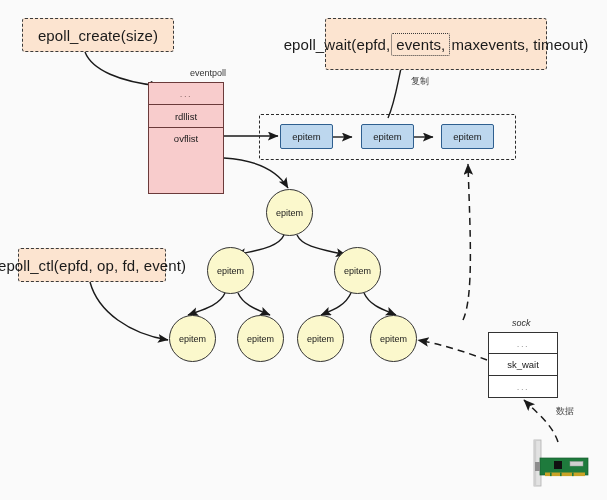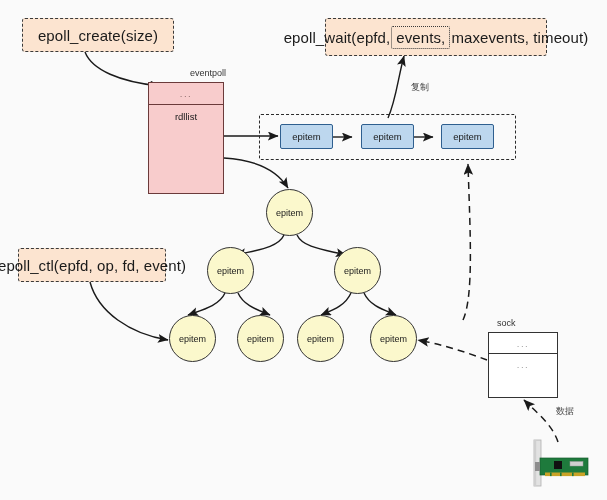--- a/index.html
+++ b/index.html
@@ -177,50 +177,51 @@
 
     <path d="M487,360 C466,352 440,344 418,340" fill="none" stroke="#1a1a1a" stroke-width="1.5" stroke-dasharray="7,5" marker-end="url(#ahd)"></path>
 
     <path d="M558,442 C552,424 536,412 524,400" fill="none" stroke="#1a1a1a" stroke-width="1.5" stroke-dasharray="7,5" marker-end="url(#ahd)"></path>
   </svg>
 
   <div class="api-box" style="left:22px; top:18px; width:152px; height:34px;">
     <span>epoll_create(size)</span>
   </div>
 
-  <div class="api-box" style="left:325px; top:18px; width:222px; height:38px;">
+  <div class="api-box" style="left:325px; top:18px; width:222px; height:52px;">
     <span class="seg">epoll_wait(epfd,</span>
     <span class="seg seg-boxed">events,</span>
     <span class="seg">maxevents, timeout)</span>
   </div>
 
   <div class="api-box" style="left:18px; top:248px; width:148px; height:34px;">
     <span>epoll_ctl(epfd, op, fd, event)</span>
   </div>
 
   <div class="label" style="left:190px; top:68px;">eventpoll</div>
 
   <div class="struct-pink" style="left:148px; top:82px; width:76px; height:112px;">
     <div class="row dots">...</div>
     <div class="row">rdllist</div>
+    <div class="row">ovflist</div>
   </div>
 
   <div class="region-dashdot" style="left:259px; top:114px; width:257px; height:46px;"></div>
 
   <div class="epitem-blue" style="left:280px; top:124px; width:53px; height:25px;">
     <span>epitem</span>
   </div>
   <div class="epitem-blue" style="left:361px; top:124px; width:53px; height:25px;">
     <span>epitem</span>
   </div>
   <div class="epitem-blue" style="left:441px; top:124px; width:53px; height:25px;">
     <span>epitem</span>
   </div>
 
-  <div class="label label-cn" style="left:411px; top:75px;margin-top:6px;">复制</div>
+  <div class="label label-cn" style="left:411px; top:75px;">复制</div>
 
   <div class="epitem-circle" style="left:266px; top:189px; width:47px; height:47px;">
     <span>epitem</span>
   </div>
 
   <div class="epitem-circle" style="left:207px; top:247px; width:47px; height:47px;">
     <span>epitem</span>
   </div>
   <div class="epitem-circle" style="left:334px; top:247px; width:47px; height:47px;">
     <span>epitem</span>
@@ -232,24 +233,25 @@
   <div class="epitem-circle" style="left:237px; top:315px; width:47px; height:47px;">
     <span>epitem</span>
   </div>
   <div class="epitem-circle" style="left:297px; top:315px; width:47px; height:47px;">
     <span>epitem</span>
   </div>
   <div class="epitem-circle" style="left:370px; top:315px; width:47px; height:47px;">
     <span>epitem</span>
   </div>
 
-  <div class="label" style="left:497px; top:318px;">sock</div>
+  <div class="label" style="left:512px; top:318px;font-style:italic;">sock</div>
 
   <div class="struct-white" style="left:488px; top:332px; width:70px; height:66px;">
     <div class="row dots">...</div>
+    <div class="row">sk_wait</div>
     <div class="row dots">...</div>
   </div>
 
   <div class="label label-cn" style="left:556px; top:405px;">数据</div>
 
   <svg class="nic" style="left:530px; top:438px; width:62px; height:52px;" viewBox="0 0 62 52">
 
     <rect x="4" y="2" width="7" height="46" fill="#e2e2e2" stroke="#b0b0b0" stroke-width="0.8"></rect>
     <rect x="4" y="2" width="2.2" height="46" fill="#cfcfcf"></rect>
 

